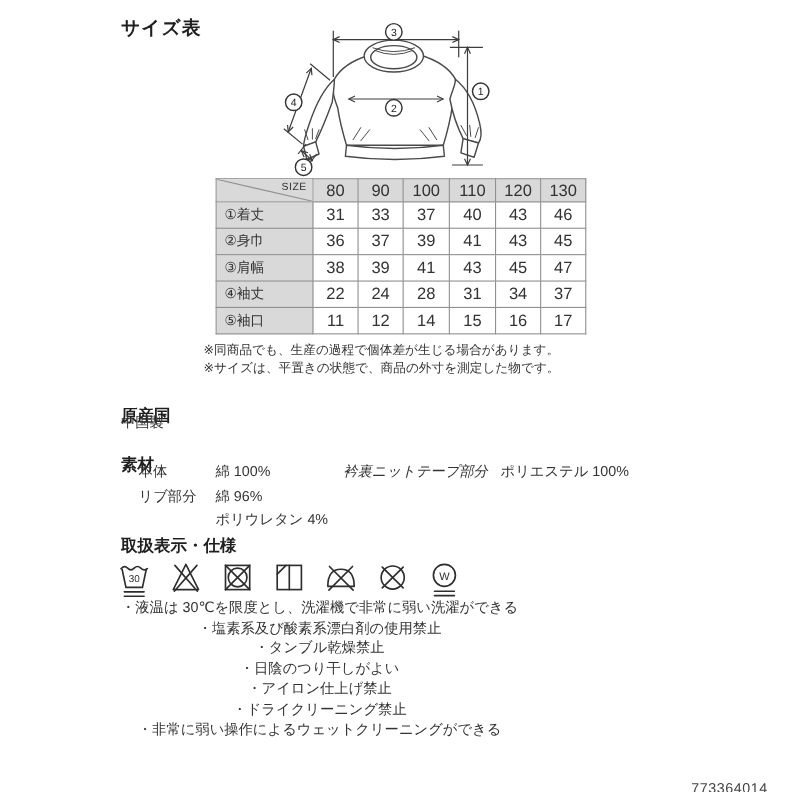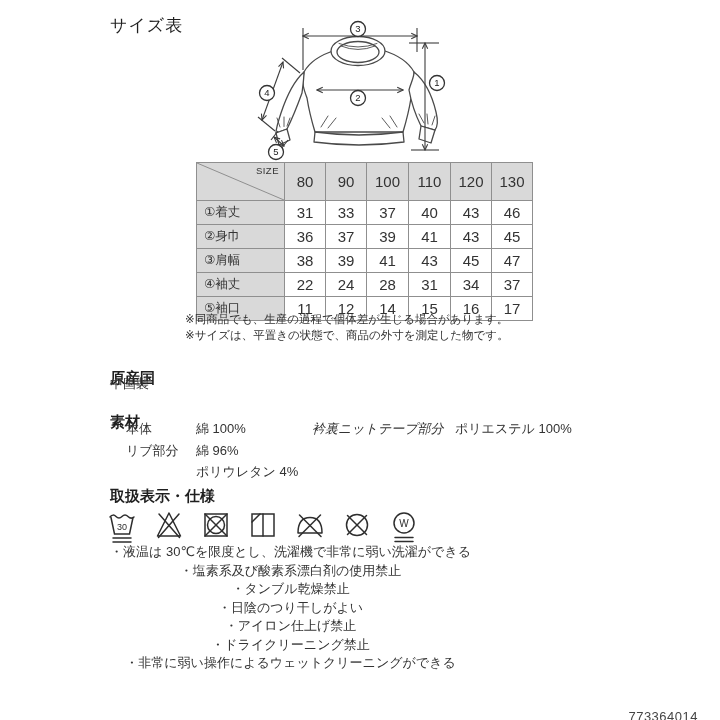--- a/index.html
+++ b/index.html
@@ -3,36 +3,36 @@
 <meta charset="utf-8">
 <style>
   * { margin:0; padding:0; box-sizing:border-box; }
   html,body { background:#fff; }
   #canvas {
     position:relative; width:720px; height:720px; background:#ffffff;
     font-family:"Liberation Sans","DejaVu Sans",sans-serif; color:#333;
     overflow:hidden;
   }
   .abs { position:absolute; }
-  .title { left:110px; top:14px; font-size:17px; font-weight:normal; color:#1f1f1f; letter-spacing:1px; }
+  .title { left:110px; top:14px; font-size:17px; font-weight:bold; color:#1f1f1f; letter-spacing:1px; }
   .diagram { left:243px; top:10px; }
   svg text { font-family:"Liberation Sans","DejaVu Sans",sans-serif; }
 
   
   table.size-table {
     position:absolute; left:196px; top:162px;
     border-collapse:collapse; table-layout:fixed; width:336px;
     font-size:15px; color:#333;
   }
   table.size-table th, table.size-table td {
     border:1px solid #8f8f8f; text-align:center; vertical-align:middle;
     font-weight:normal; padding:0;
   }
   table.size-table tr { height:24px; }
-  table.size-table tr.head { height:38px; }
+  table.size-table tr.head { height:21px; }
   table.size-table .gray { background:#d9d9d9; }
   table.size-table th.rowlabel { text-align:left; padding-left:7px; font-size:12.5px; }
   th.corner { position:relative; }
   th.corner svg.diag { position:absolute; left:0; top:0; width:100%; height:100%; }
   .corner-label { position:absolute; top:2px; right:5px; font-size:9.5px; color:#333; letter-spacing:0.5px; }
 
   .notes { left:185px; top:312px; font-size:11.5px; line-height:15.5px; color:#333; }
 
   .sec-h { font-size:15px; font-weight:bold; color:#1f1f1f; }
   .origin-h { left:110px; top:369px; }

